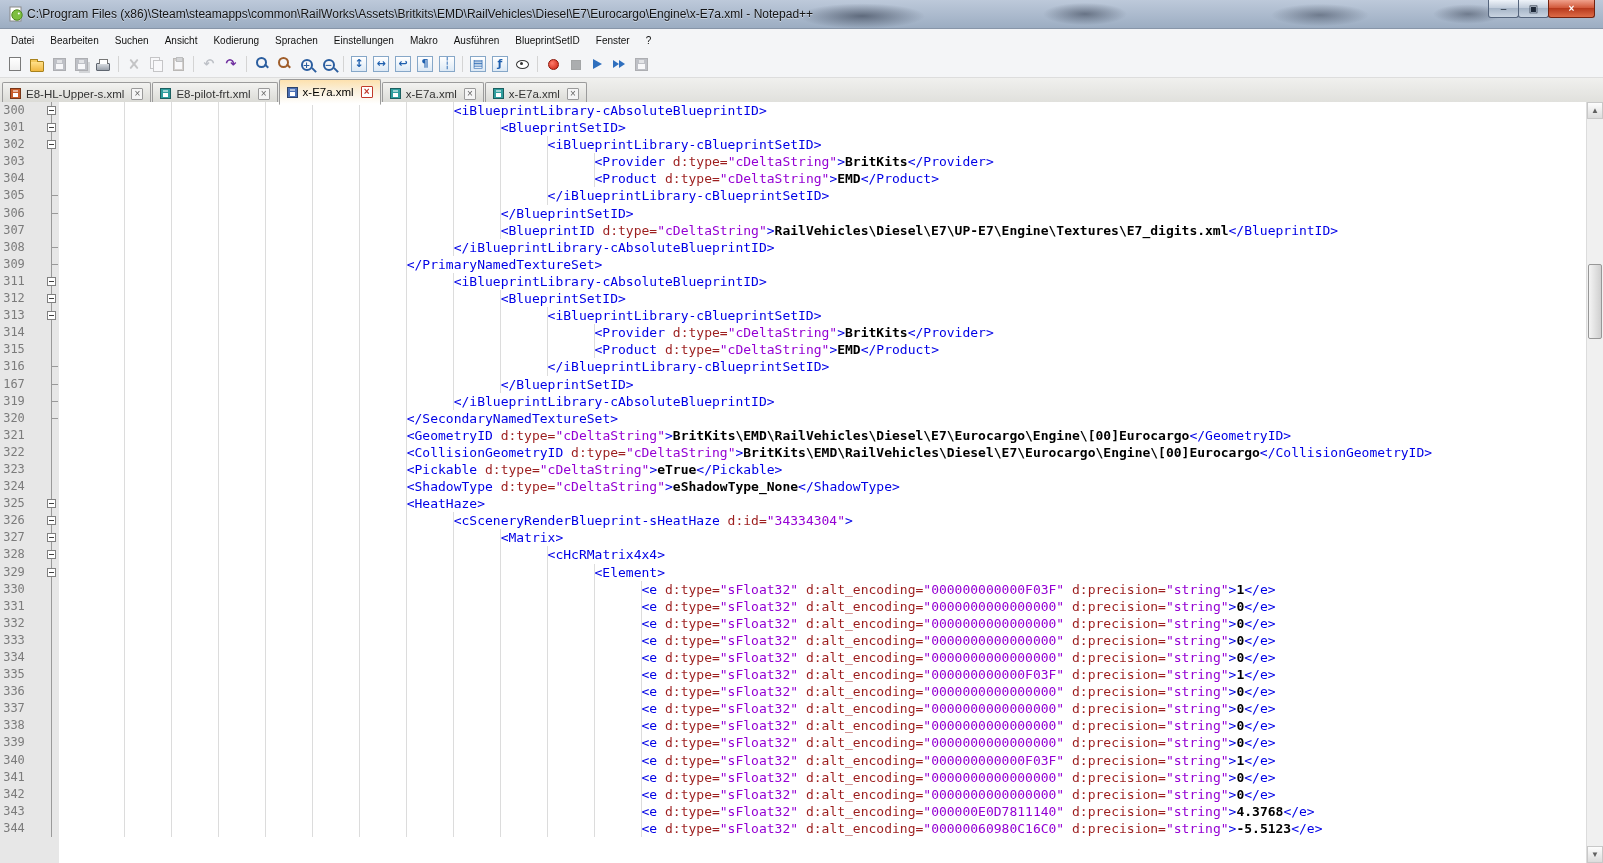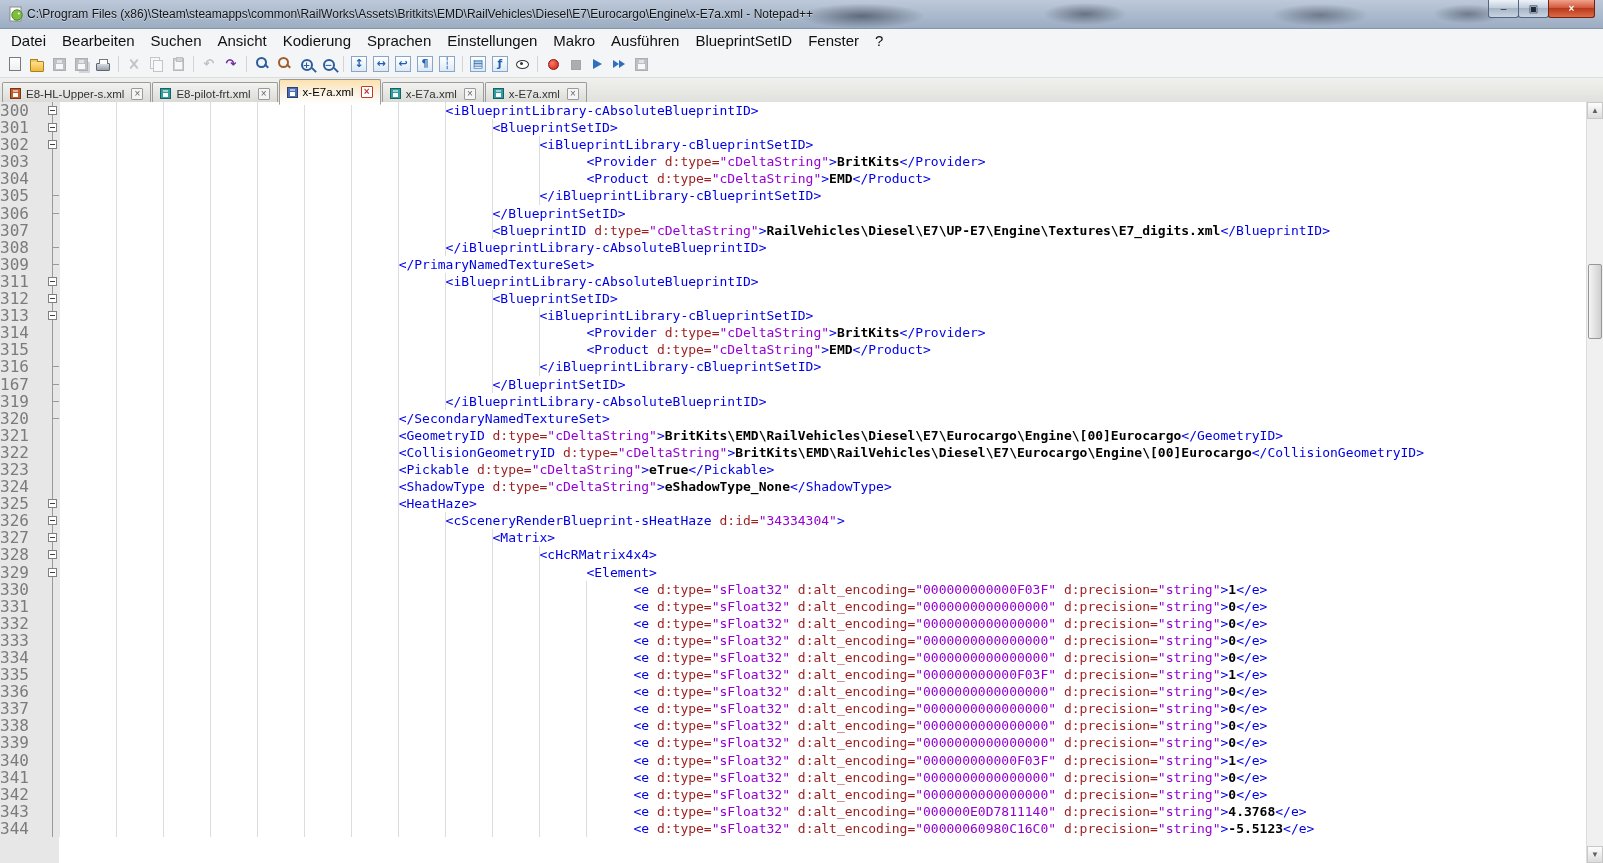--- a/index.html
+++ b/index.html
@@ -20,21 +20,21 @@
   .win-controls{position:absolute;top:0;right:8px;display:flex;}
   .win-btn{width:29px;height:17px;margin-left:-1px;border:1px solid #55657d;border-top:none;
     border-radius:0 0 3px 3px;display:flex;align-items:center;justify-content:center;
     font-size:10px;color:#1d2838;
     background:linear-gradient(#eef3f9,#bdc9d8 50%,#a6b5c7 50%,#c9d4e1);}
   .win-btn.close{width:45px;color:#fff;font-weight:bold;border-color:#73220f;
     background:linear-gradient(#f0a18c,#d25a3c 45%,#b83a1d 50%,#dd6b47);}
 
   
   .menubar{height:22px;background:#f4f5f7;display:flex;align-items:center;padding-left:3px;}
-  .menu-item{padding:3px 8px;font-size:15px;color:#101010;}
+  .menu-item{padding:3px 8px;font-size:10px;color:#101010;}
 
   
   .toolbar{height:26px;background:#f4f5f7;border-bottom:1px solid #dddddd;display:flex;align-items:center;padding:0 4px;}
   .tb-btn{width:22px;height:22px;display:flex;align-items:center;justify-content:center;border-radius:2px;}
   .tb-btn.disabled{opacity:.38;filter:grayscale(.85);}
   .tb-sep{width:9px;height:18px;position:relative;}
   .tb-sep:before{content:"";position:absolute;left:4px;top:1px;bottom:1px;width:1px;background:#d4d4d4;}
   .tbi{width:16px;height:16px;position:relative;box-sizing:border-box;text-align:center;
        font-family:"DejaVu Sans",sans-serif;font-size:12px;line-height:16px;}
   .tbi-page{width:12px;height:14px;margin:1px 2px;background:linear-gradient(#ffffff,#efefef);border:1px solid #7a7a7a;}
@@ -94,28 +94,28 @@
       border:1px solid #9a9a9a;background:#f5f5f5;border-radius:1px;margin-left:2px;box-sizing:border-box;}
   .tab.active .tab-close{color:#c0392b;border-color:#c0392b;background:#fff;font-weight:bold;}
 
   
   .editor{position:absolute;top:102px;left:0;right:0;bottom:0;background:#fff;overflow:hidden;}
   .editor:before{content:"";position:absolute;left:0;top:0;bottom:0;width:59px;background:#e7e7e7;}
   #code{position:absolute;top:0;left:0;right:17px;bottom:0;overflow:hidden;
       font-family:"DejaVu Sans Mono","Liberation Mono",monospace;font-size:13px;}
   .line{display:flex;height:17.1px;line-height:17.1px;white-space:pre;}
   .ln{flex:0 0 34px;box-sizing:border-box;text-align:center;padding-right:6px;background:#e7e7e7;
-      color:#7b7b7b;font-size:16px;}
+      color:#7b7b7b;font-size:12px;}
   .bm{flex:0 0 10px;background:#e7e7e7;}
   .fold{flex:0 0 15px;background:#e7e7e7;position:relative;}
   .f-line:before,.f-box:before,.f-end:before{content:"";position:absolute;left:7px;top:0;bottom:0;width:1px;background:#9a9a9a;}
   .f-end:after{content:"";position:absolute;left:8px;top:8px;width:6px;height:1px;background:#9a9a9a;}
   .fbox{position:absolute;left:3px;top:4px;width:9px;height:9px;background:#fff;border:1px solid #808080;box-sizing:border-box;}
   .fbox:after{content:"";position:absolute;left:1px;right:1px;top:3px;height:1px;background:#404040;}
-  .txt{padding-left:10px;flex:1 1 auto;}
+  .txt{padding-left:19px;flex:1 1 auto;}
   .ind{display:inline-block;height:17.1px;vertical-align:top;
       background-image:repeating-linear-gradient(to right,transparent 0,transparent calc(6ch - 1px),#dcdcdc calc(6ch - 1px),#dcdcdc 6ch);}
   .tk-t{color:var(--c-tag);} .tk-a{color:var(--c-attr);} .tk-v{color:var(--c-value);}
   .tk-x{color:var(--c-text);font-weight:bold;}
 
   
   .vscroll{position:absolute;top:0;right:0;bottom:0;width:17px;background:#f0f0f0;border-left:1px solid #dcdcdc;box-sizing:border-box;}
   .sb-btn{position:absolute;left:0;right:0;height:17px;display:flex;align-items:center;justify-content:center;
       font-size:8px;color:#606060;background:linear-gradient(#fdfdfd,#dcdcdc);border:1px solid #c8c8c8;box-sizing:border-box;}
   .sb-btn.up{top:0;} .sb-btn.down{bottom:0;}

